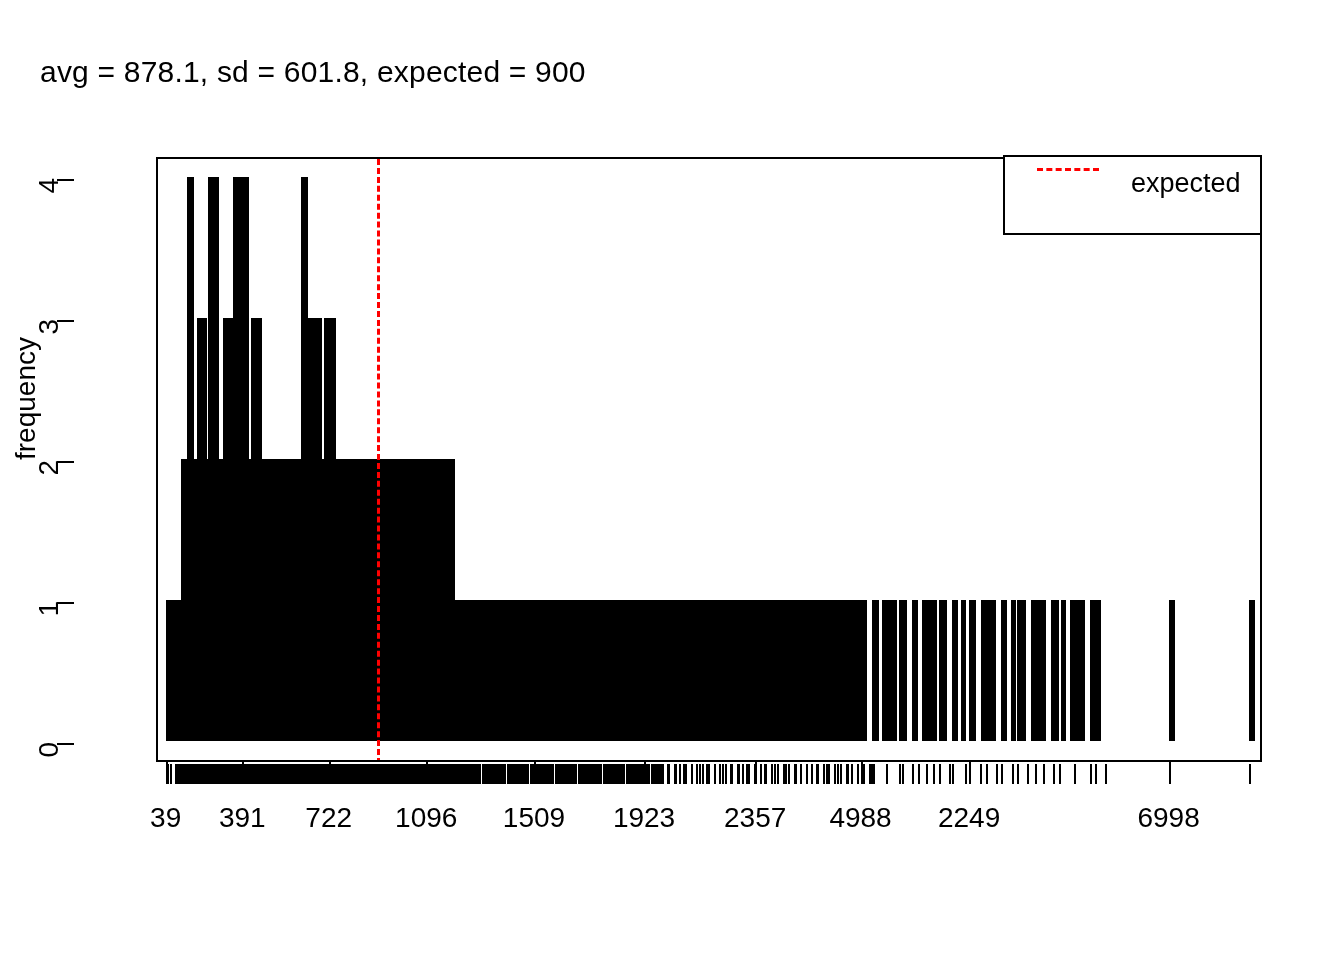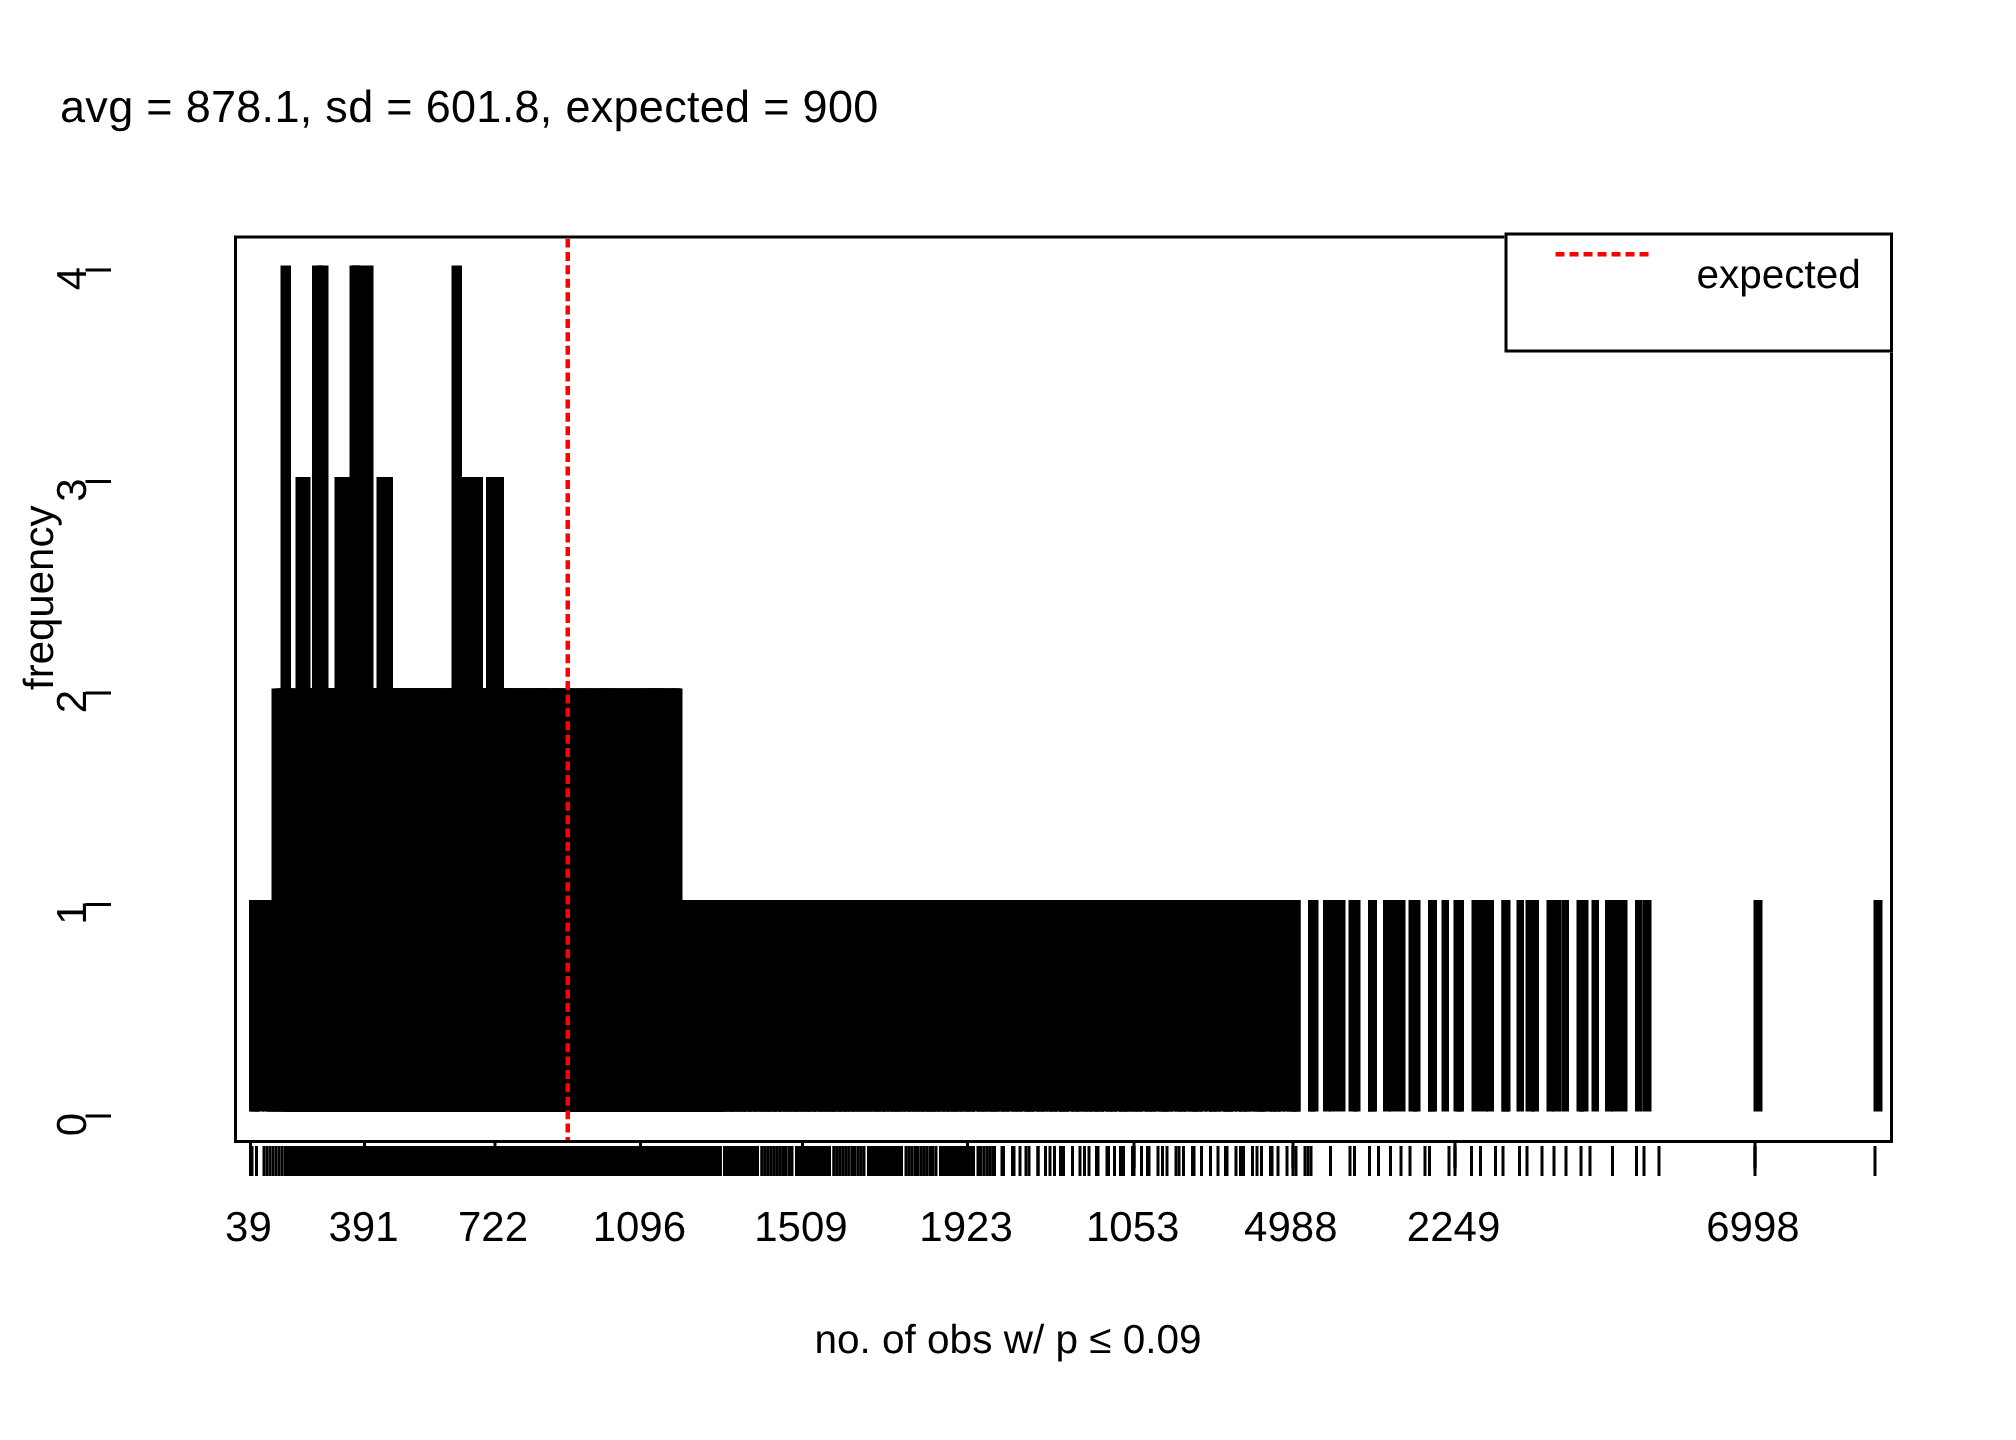--- a/index.html
+++ b/index.html
@@ -1797,30 +1797,29 @@
       <div class="x-tick-label" style="left: 86.341px;">391</div>
       <div class="x-tick" style="left: 172.682px;"></div>
       <div class="x-tick-label" style="left: 172.682px;">722</div>
       <div class="x-tick" style="left: 270.24px;"></div>
       <div class="x-tick-label" style="left: 270.24px;">1096</div>
       <div class="x-tick" style="left: 377.97px;"></div>
       <div class="x-tick-label" style="left: 377.97px;">1509</div>
       <div class="x-tick" style="left: 488.049px;"></div>
       <div class="x-tick-label" style="left: 488.049px;">1923</div>
       <div class="x-tick" style="left: 599.17px;"></div>
-      <div class="x-tick-label" style="left: 599.17px;">1053</div>
+      <div class="x-tick-label" style="left: 599.17px;">2357</div>
       <div class="x-tick" style="left: 704.553px;"></div>
       <div class="x-tick-label" style="left: 704.553px;">4988</div>
       <div class="x-tick" style="left: 813.067px;"></div>
       <div class="x-tick-label" style="left: 813.067px;">2249</div>
       <div class="x-tick" style="left: 1012.62px;"></div>
       <div class="x-tick-label" style="left: 1012.62px;">6998</div>
     </div>
 
-  <div id="x-axis-title">no. of obs w/ p ≤ 0.09</div>
 
   <div id="legend-box">
     <div id="legend-row">
       <div id="legend-line"></div>
       <div id="legend-label">expected</div>
     </div>
   </div>
 
 </div>
 

